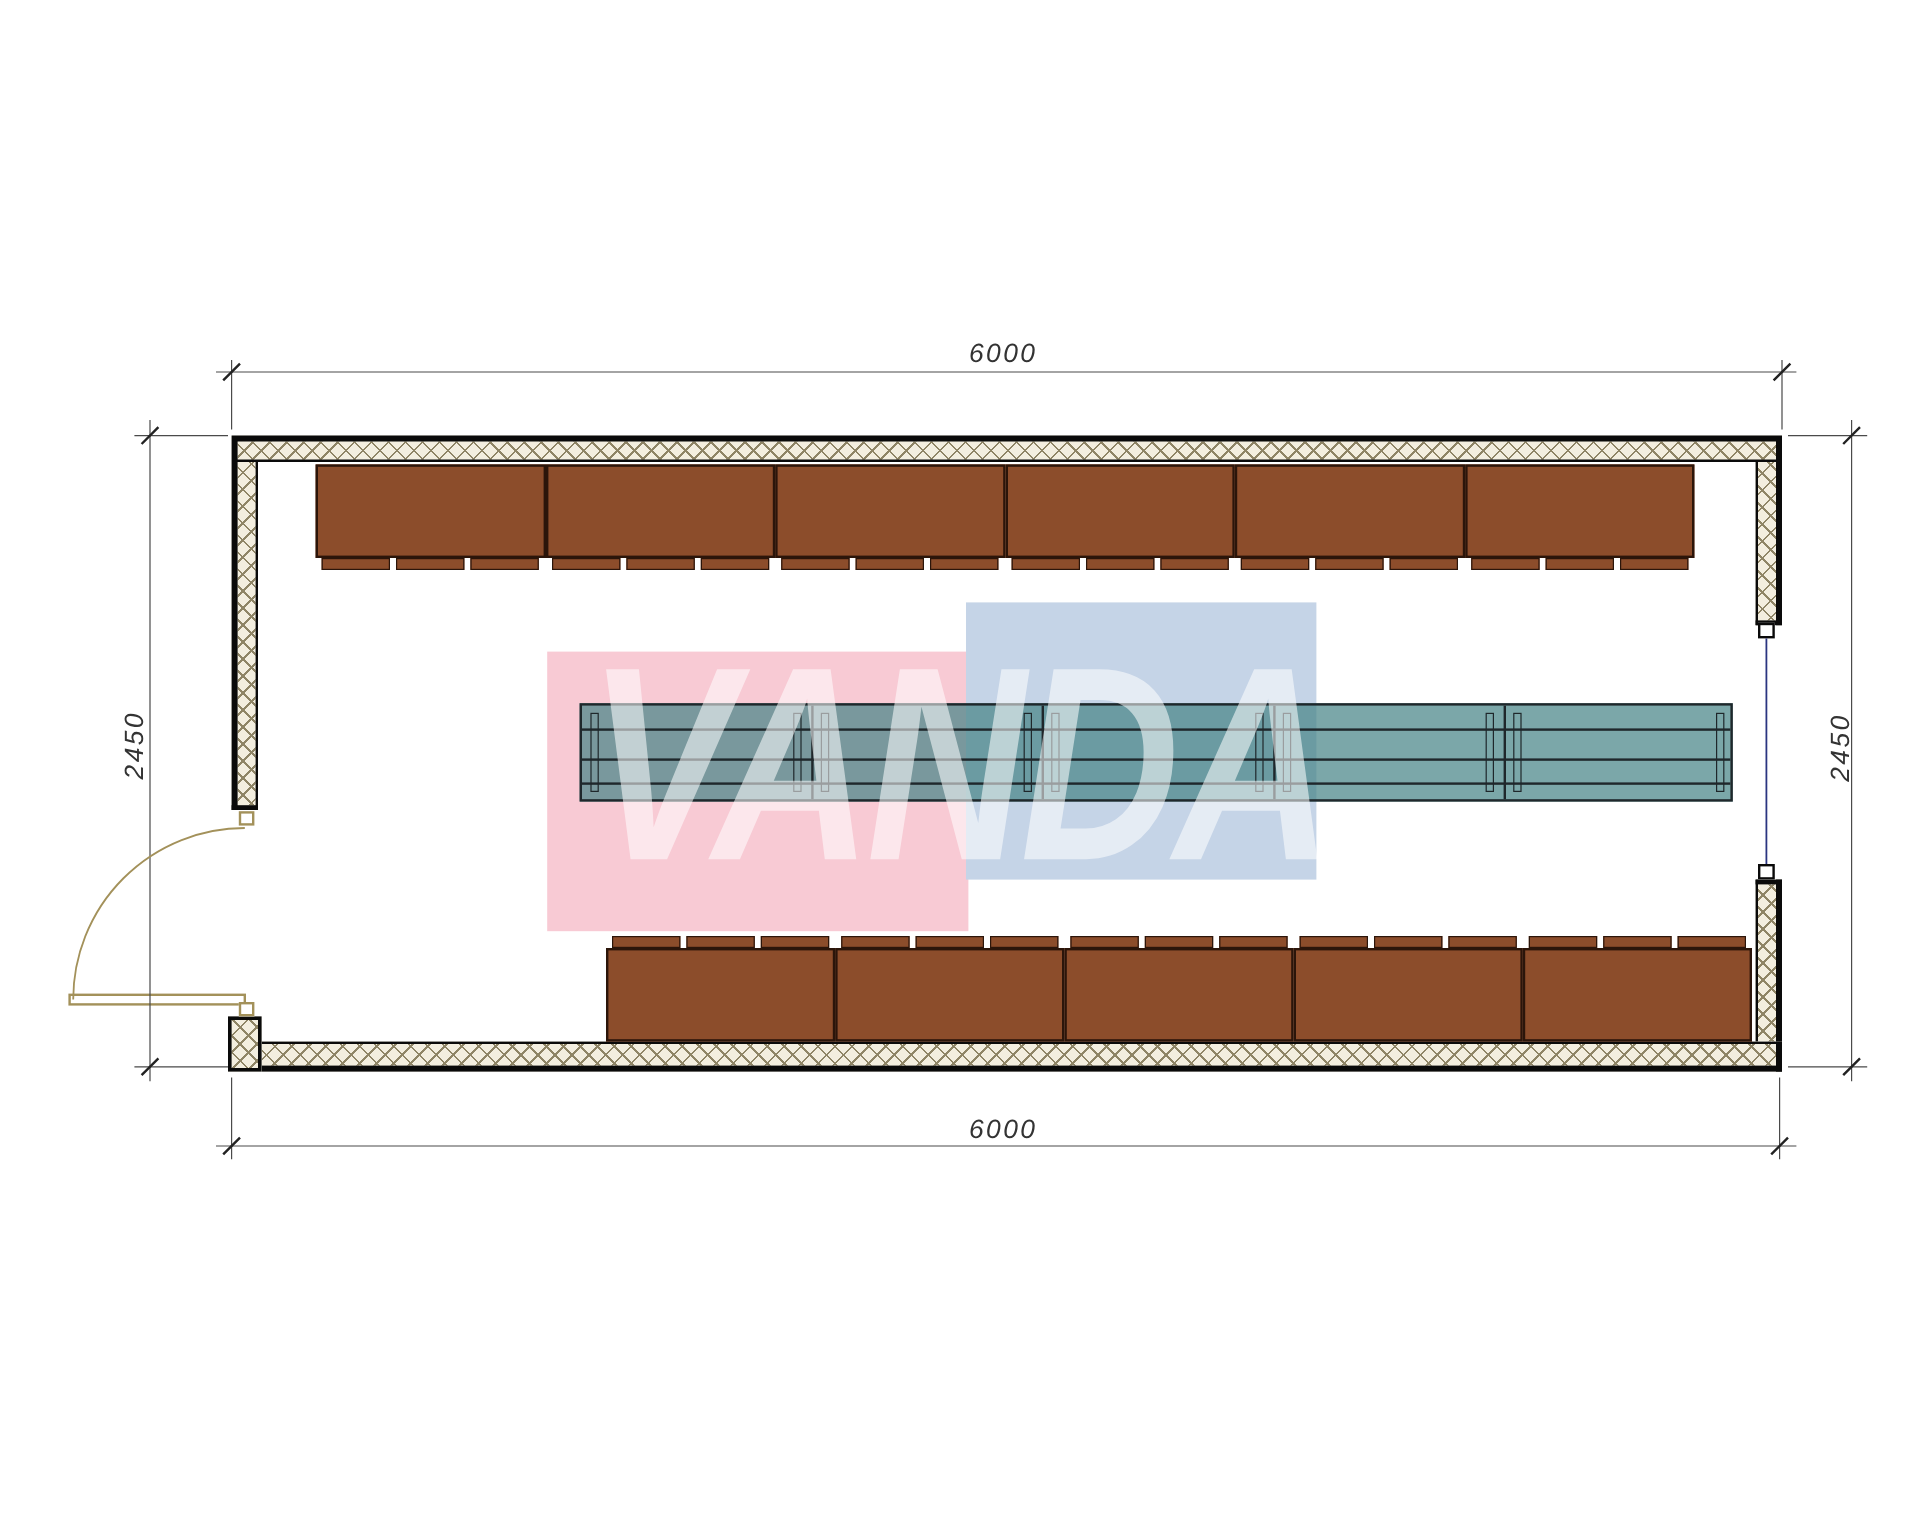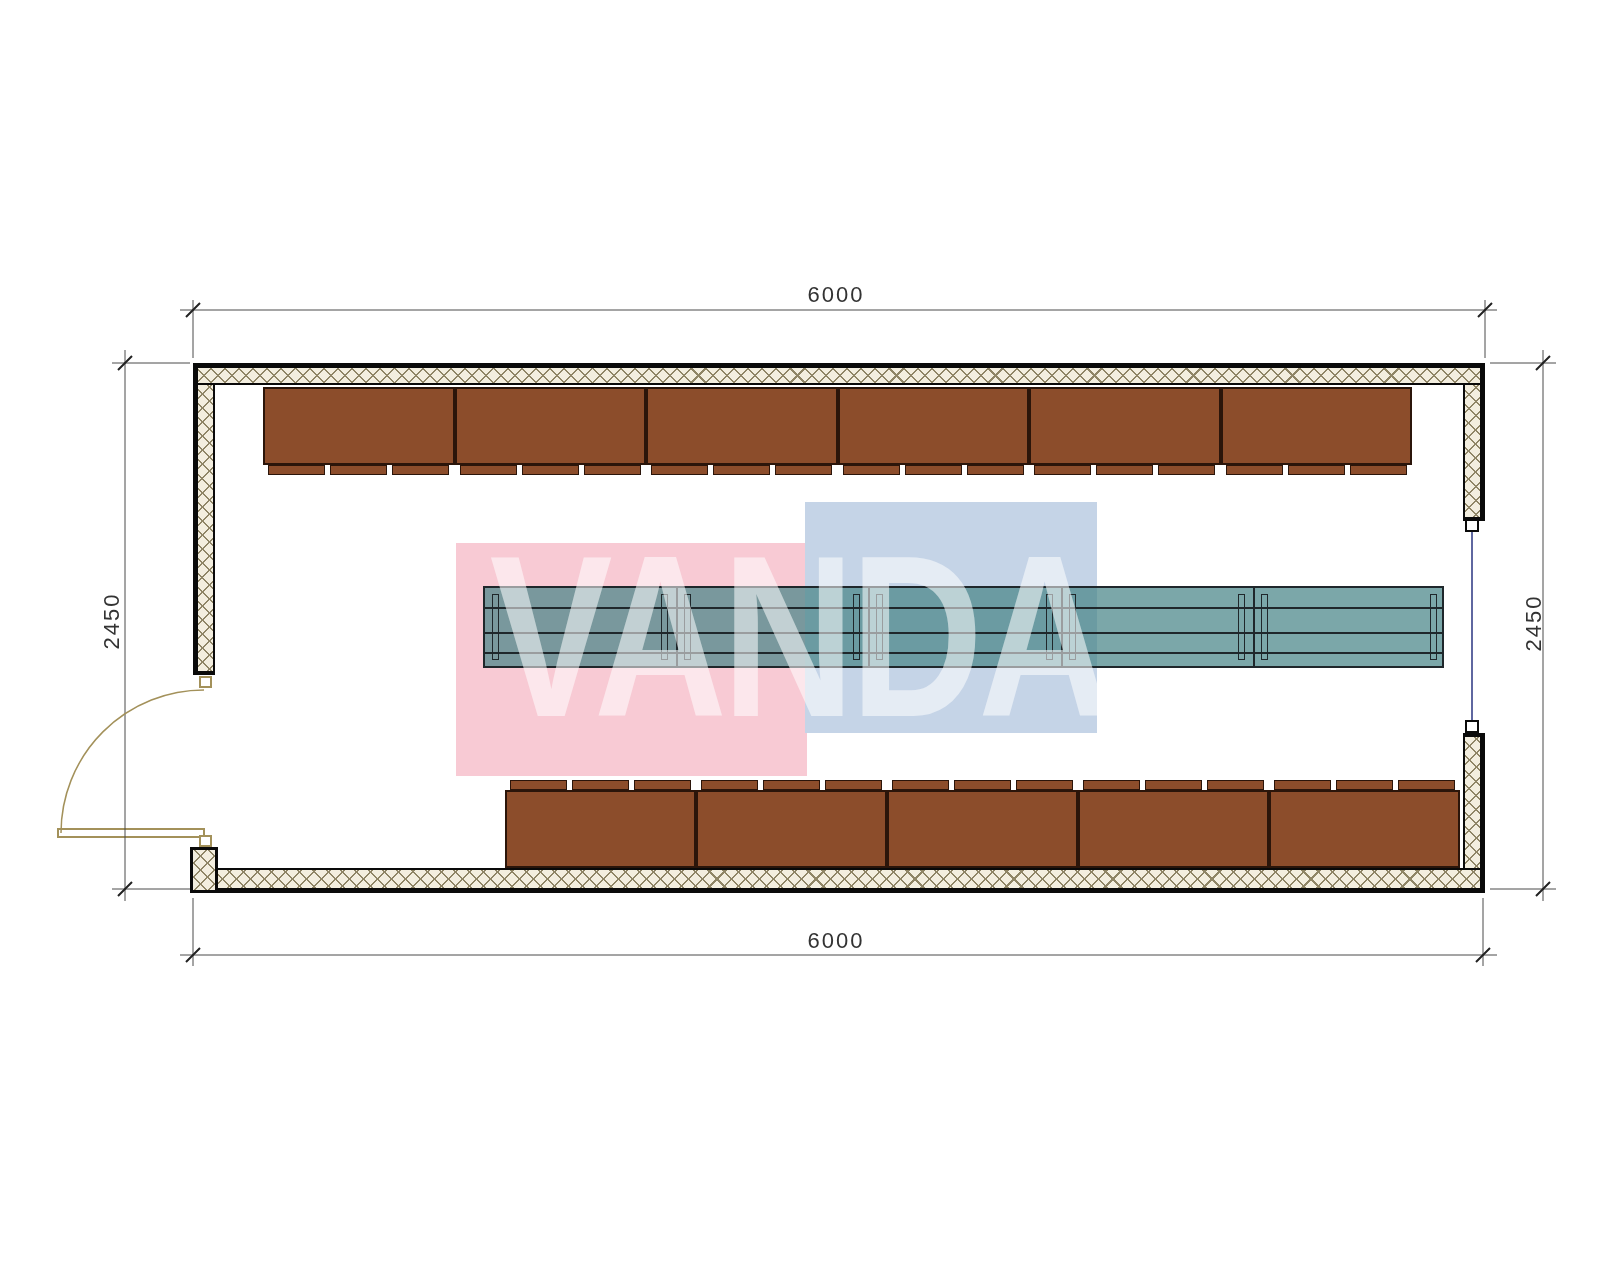--- a/index.html
+++ b/index.html
@@ -1,17 +1,17 @@
 <!DOCTYPE html>
 <html style="--wall-line: #0a0a0a; --wall-hatch-bg: #F3EEDF; --wall-hatch-line: #8F8566; --bench-fill: #8C4D2B; --bench-line: #2B150A; --table-fill: rgba(72,133,136,0.72); --table-line: #1F272B; --dim-line: #4a4a4a; --dim-text: #333333; --door-line: #A3915A; --window-line: #2A3580; --wm-pink: #F8CAD4; --wm-blue: #C5D4E7; --wm-text: rgba(255,255,255,0.55);"><head>
 <meta charset="utf-8">
 <style>
   html,body{margin:0;padding:0;background:#ffffff;}
   #canvas{position:relative;width:1600px;height:1280px;background:#ffffff;overflow:hidden;
-          font-family:"Liberation Sans",sans-serif;}
+          font-family:"Liberation Sans",sans-serif;font-style:italic;}
   .pr{position:absolute;box-sizing:border-box;}
   .wall{position:absolute;box-sizing:border-box;border-style:solid;border-color:var(--wall-line);
         background-color:var(--wall-hatch-bg);
         background-image:
           repeating-linear-gradient(45deg, transparent 0 8.5px, var(--wall-hatch-line) 8.5px 10px),
           repeating-linear-gradient(135deg, transparent 0 8.5px, var(--wall-hatch-line) 8.5px 10px);
         z-index:1;}
   .bench{background:var(--bench-fill);border:2px solid var(--bench-line);z-index:1;}
   .bench-tab{background:var(--bench-fill);border:1.5px solid var(--bench-line);z-index:1;}
   .table{background:var(--table-fill);border:2px solid var(--table-line);z-index:3;}

